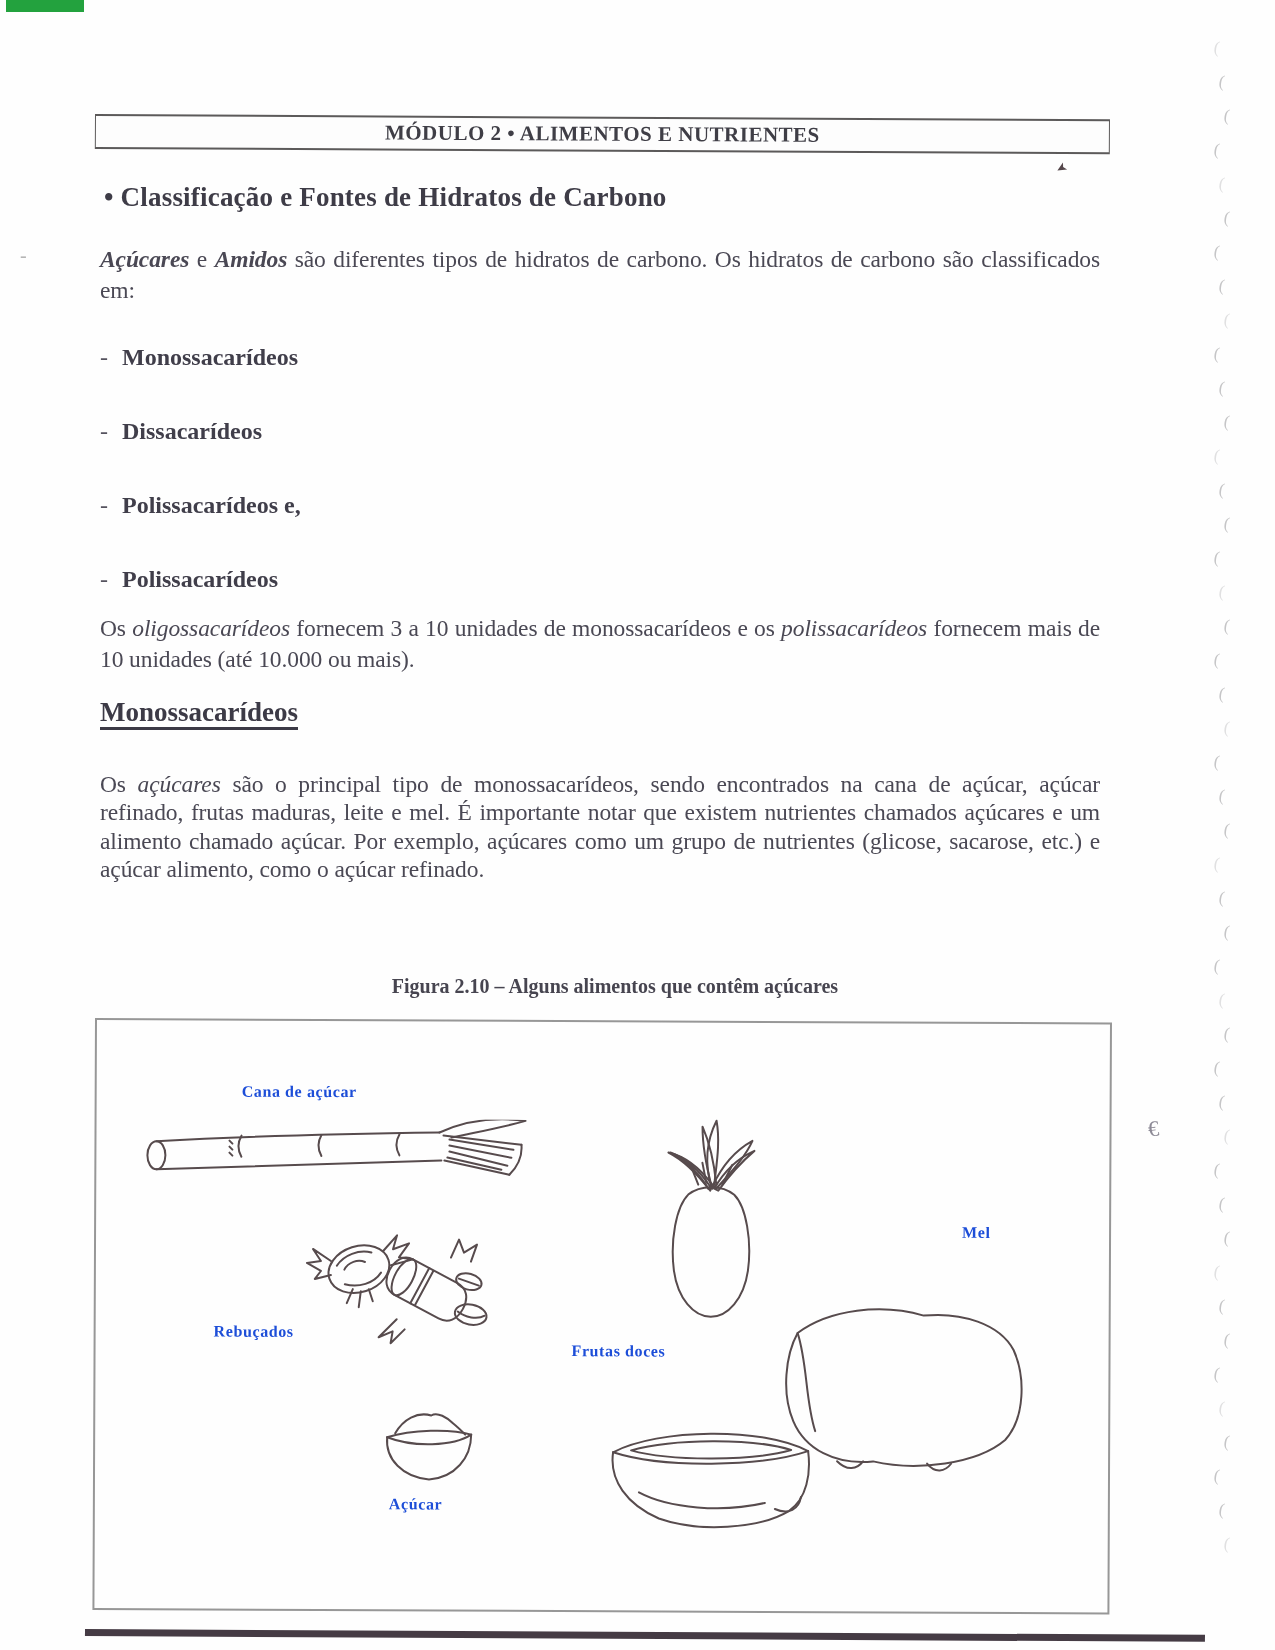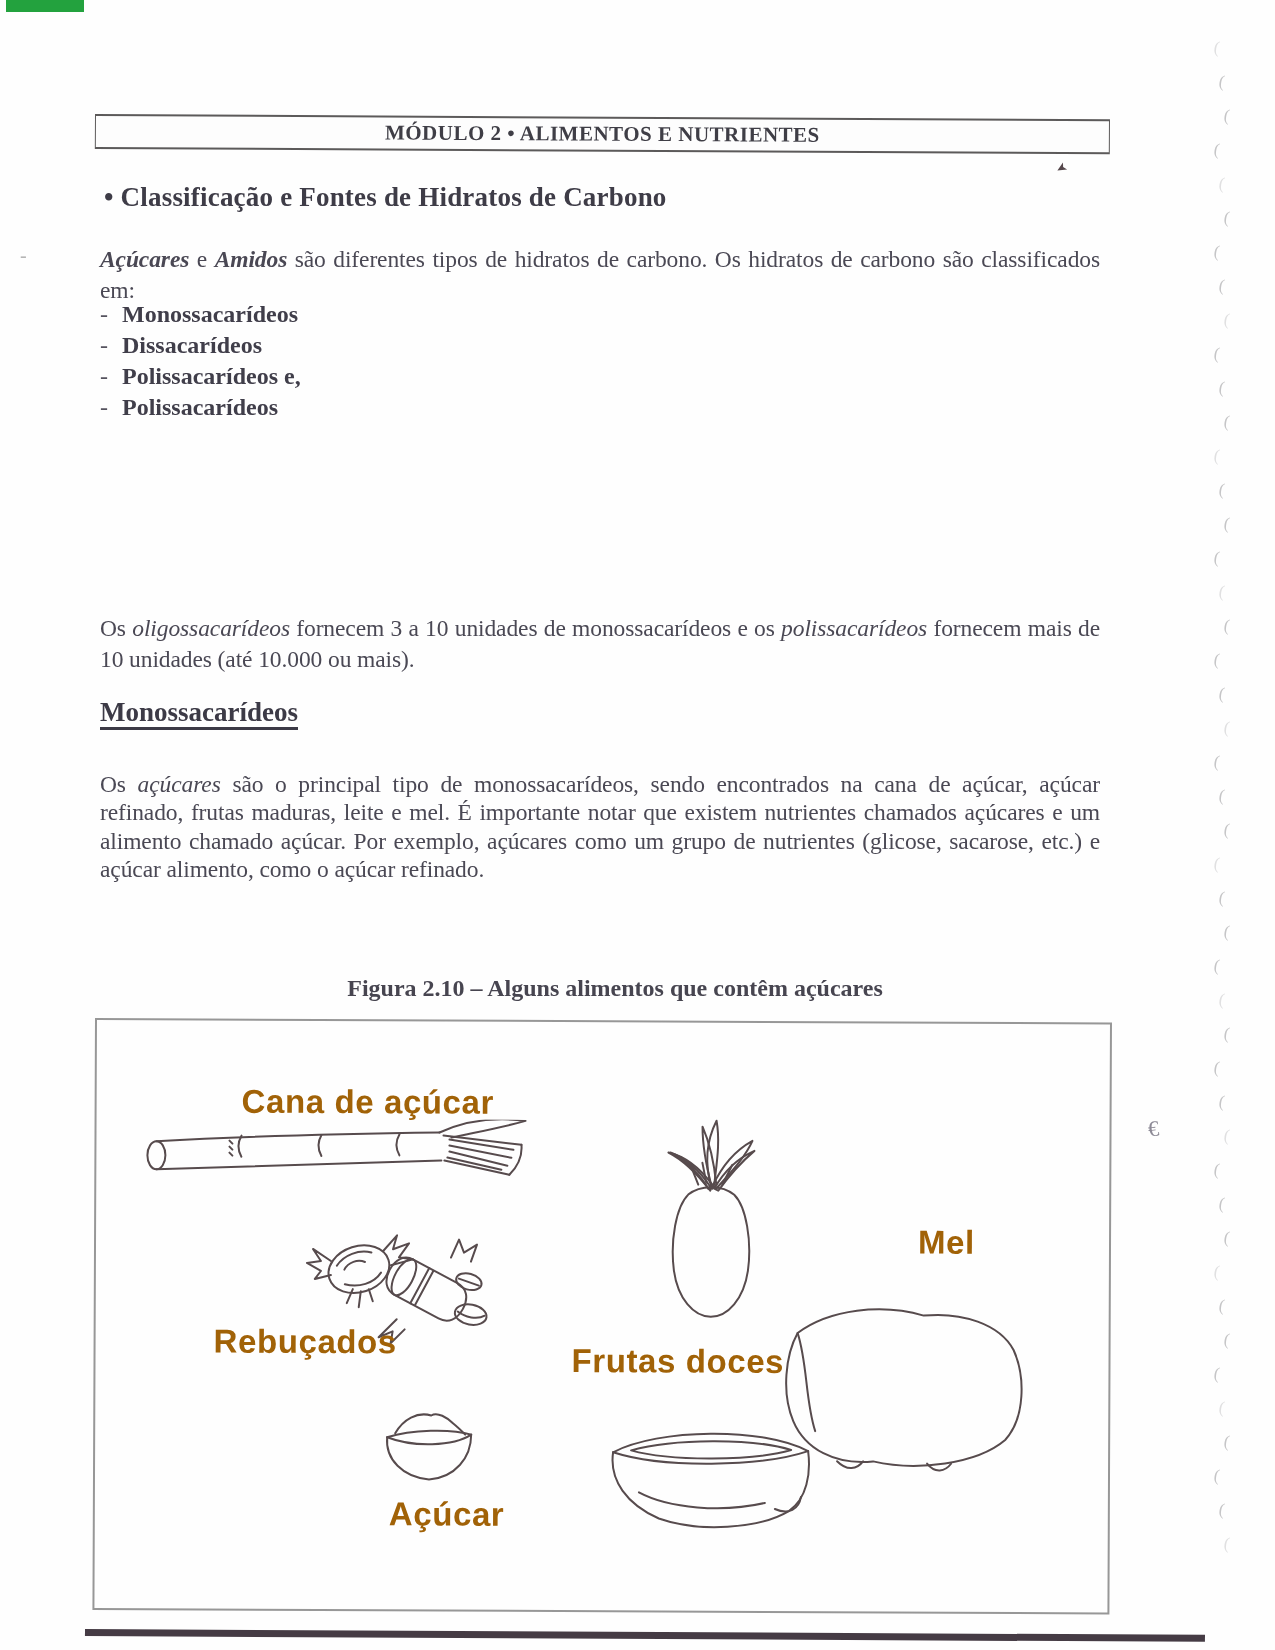--- a/index.html
+++ b/index.html
@@ -22,33 +22,33 @@
   .header-box span{font-weight:bold;font-size:21px;letter-spacing:.5px;color:#3f3e46;}
   .doc-title{position:absolute;left:104px;top:182px;font-size:27px;font-weight:bold;color:#3e3c47;
              letter-spacing:.2px;}
   
   .para{position:absolute;left:100px;width:1000px;font-size:23.5px;line-height:31px;
         letter-spacing:-.1px;text-align:justify;}
   .para i{font-style:italic;}
   .para .bi{font-style:italic;font-weight:bold;}
   .carb-list{position:absolute;left:100px;top:299px;font-size:24px;font-weight:bold;
              line-height:31px;color:#403e4a;}
-  .carb-list .row{white-space:nowrap;}
+  .carb-list .row{white-space:nowrap;margin-top:43px;}
   .carb-list .dash{display:inline-block;width:22px;font-weight:normal;color:#55535e;}
   .section-heading{position:absolute;left:100px;top:697px;font-size:27px;font-weight:bold;
                    color:#3c3a46;text-decoration:underline;text-decoration-thickness:2.5px;
                    text-underline-offset:6px;}
   
   .fig-caption{position:absolute;left:95px;top:975px;width:1040px;text-align:center;
-               font-size:24px;font-weight:bold;color:#474550;}
+               font-size:20px;font-weight:bold;color:#474550;}
   .figure-box{position:absolute;left:95px;top:1018px;width:1013px;height:588px;
               border:2px solid #979797;background:#fefefe;transform:rotate(0.25deg);
               transform-origin:left top;}
-  .fig-label{position:absolute;font-family:Liberation Sans, sans-serif;font-weight:bold;
-             font-size:33px;color:#a16207;letter-spacing:.6px;}
+  .fig-label{position:absolute;font-family:Liberation Serif, serif;font-weight:bold;
+             font-size:16px;color:#1d4ed8;letter-spacing:.6px;}
   .art{position:absolute;}
   .sk path,.sk ellipse,.sk circle,.sk rect{stroke:#574b4d;stroke-width:2;fill:none;
              stroke-linecap:round;stroke-linejoin:round;}
   
   .bottom-bar{position:absolute;left:85px;top:1629px;width:1120px;height:7px;background:#453b44;
               transform:rotate(0.3deg);transform-origin:left top;}
 </style>
 </head>
 <body>
 
@@ -207,21 +207,21 @@
         </pattern>
       </defs>
       <path d="M10,44 C55,20 160,18 205,42"></path>
       <path d="M10,44 C60,60 158,58 205,42" stroke-width="1.8"></path>
       <path d="M28,42 C70,30 150,29 188,41 C150,52 68,53 28,42 Z" fill="url(#pseeds)" stroke-width="1.5"></path>
       <path d="M10,44 C6,72 24,96 56,110 C96,124 156,120 186,102 C204,90 208,64 205,42"></path>
       <path d="M36,84 C66,100 120,104 162,94" stroke-width="1.6"></path>
       <path d="M172,100 C186,106 196,100 198,88" stroke-width="1.6"></path>
     </svg>
 
-    <span class="fig-label" style="left:822px;top:200px">Mel</span>
+    <span class="fig-label" style="left:866px;top:200px">Mel</span>
 
     <svg class="art sk" style="left:682px;top:248px" width="260" height="204" viewBox="0 0 260 204">
       <defs>
         <pattern id="hcells" width="24" height="28" patternUnits="userSpaceOnUse">
           <g fill="none" stroke="#5a4e50" stroke-width="1.4">
             <path d="M2,7 L7,1 L17,1 L22,7 L17,13 L7,13 Z"></path>
             <path d="M-10,21 L-5,15 L5,15 L10,21 L5,27 L-5,27 Z"></path>
             <path d="M14,21 L19,15 L29,15 L34,21 L29,27 L19,27 Z"></path>
           </g>
         </pattern>

